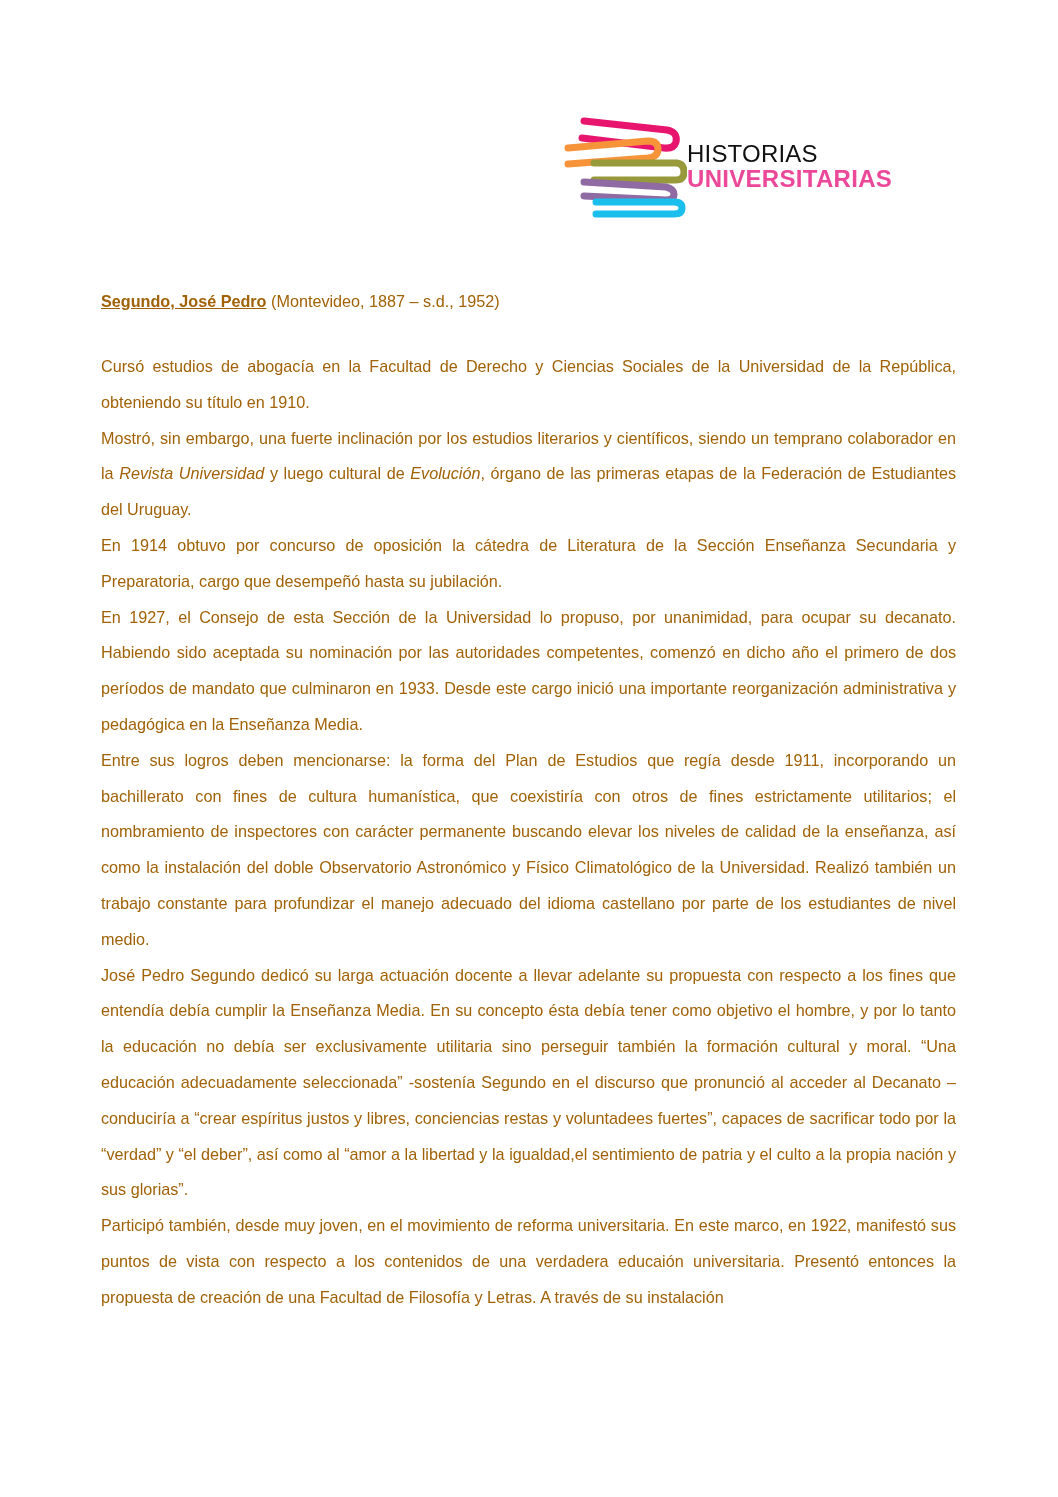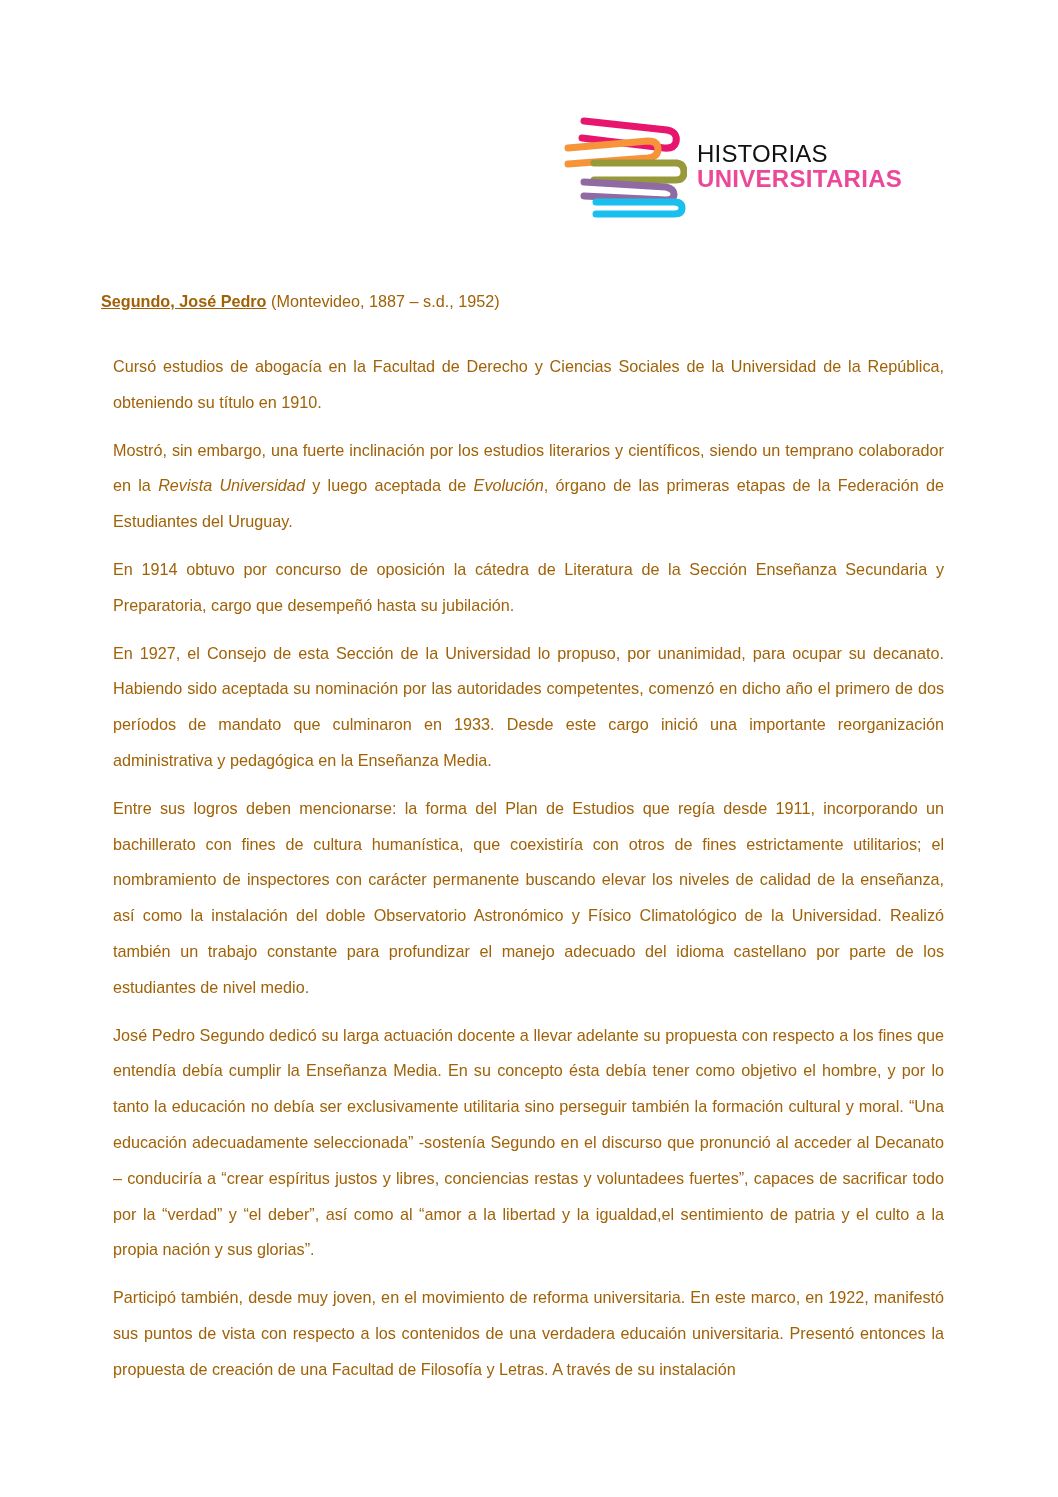--- a/index.html
+++ b/index.html
@@ -22,21 +22,21 @@
       width: 380px;
       height: 102px;
     }
     .logo svg {
       position: absolute;
       left: 0;
       top: 0;
     }
     .logo-text {
       position: absolute;
-      left: 135px;
+      left: 125px;
       top: 26px;
       line-height: 1;
     }
     .logo-line1 {
       font-family: "Liberation Sans", sans-serif;
       font-size: 24px;
       color: #111;
       letter-spacing: 0.2px;
       display: block;
       height: 25px;
@@ -62,21 +62,21 @@
     .heading {
       margin: 0 0 36px 0;
       line-height: 24px;
       font-size: 16.2px;
     }
     .heading .name {
       font-weight: bold;
       text-decoration: underline;
     }
     .para {
-      margin: 12px;
+      margin: 0;
       text-align: justify;
     }
     .para:first-of-type { }
     em { font-style: italic; }
   </style>
 </head>
 <body>
 
 <div class="logo">
   <svg width="125" height="102" viewBox="0 0 125 102">
@@ -98,21 +98,21 @@
 </div>
 
 <div class="doc">
   <p class="heading">
     <span class="name">Segundo, José Pedro</span><span> (Montevideo, 1887 – s.d., 1952)</span>
   </p>
 
   <p class="para">Cursó estudios de abogacía en la Facultad de Derecho y Ciencias Sociales de la Universidad de la República, obteniendo su título en 1910.</p>
 
   <p class="para">
-    <span>Mostró, sin embargo, una fuerte inclinación por los estudios literarios y científicos, siendo un temprano colaborador en la </span><em>Revista Universidad</em><span> y luego aceptada de </span><em>Evolución</em><span>, órgano de las primeras etapas de la Federación de Estudiantes del Uruguay.</span>
+    <span>Mostró, sin embargo, una fuerte inclinación por los estudios literarios y científicos, siendo un temprano colaborador en la </span><em>Revista Universidad</em><span> y luego cultural de </span><em>Evolución</em><span>, órgano de las primeras etapas de la Federación de Estudiantes del Uruguay.</span>
   </p>
 
   <p class="para">En 1914 obtuvo por concurso de oposición la cátedra de Literatura de la Sección Enseñanza Secundaria y Preparatoria, cargo que desempeñó hasta su jubilación.</p>
   <p class="para">En 1927, el Consejo de esta Sección de la Universidad lo propuso, por unanimidad, para ocupar su decanato. Habiendo sido aceptada su nominación por las autoridades competentes, comenzó en dicho año el primero de dos períodos de mandato que culminaron en 1933. Desde este cargo inició una importante reorganización administrativa y pedagógica en la Enseñanza Media.</p>
   <p class="para">Entre sus logros deben mencionarse: la forma del Plan de Estudios que regía desde 1911, incorporando un bachillerato con fines de cultura humanística, que coexistiría con otros de fines estrictamente utilitarios; el nombramiento de inspectores con carácter permanente buscando elevar los niveles de calidad de la enseñanza, así como la instalación del doble Observatorio Astronómico y Físico Climatológico de la Universidad. Realizó también un trabajo constante para profundizar el manejo adecuado del idioma castellano por parte de los estudiantes de nivel medio.</p>
   <p class="para">José Pedro Segundo dedicó su larga actuación docente a llevar adelante su propuesta con respecto a los fines que entendía debía cumplir la Enseñanza Media. En su concepto ésta debía tener como objetivo el hombre, y por lo tanto la educación no debía ser exclusivamente utilitaria sino perseguir también la formación cultural y moral. “Una educación adecuadamente seleccionada” -sostenía Segundo en el discurso que pronunció al acceder al Decanato – conduciría a “crear espíritus justos y libres, conciencias restas y voluntadees fuertes”, capaces de sacrificar todo por la “verdad” y “el deber”, así como al “amor a la libertad y la igualdad,el sentimiento de patria y el culto a la propia nación y sus glorias”.</p>
   <p class="para">Participó también, desde muy joven, en el movimiento de reforma universitaria. En este marco, en 1922, manifestó sus puntos de vista con respecto a los contenidos de una verdadera educaión universitaria. Presentó entonces la propuesta de creación de una Facultad de Filosofía y Letras. A través de su instalación</p>
 </div>
 
 </body></html>

